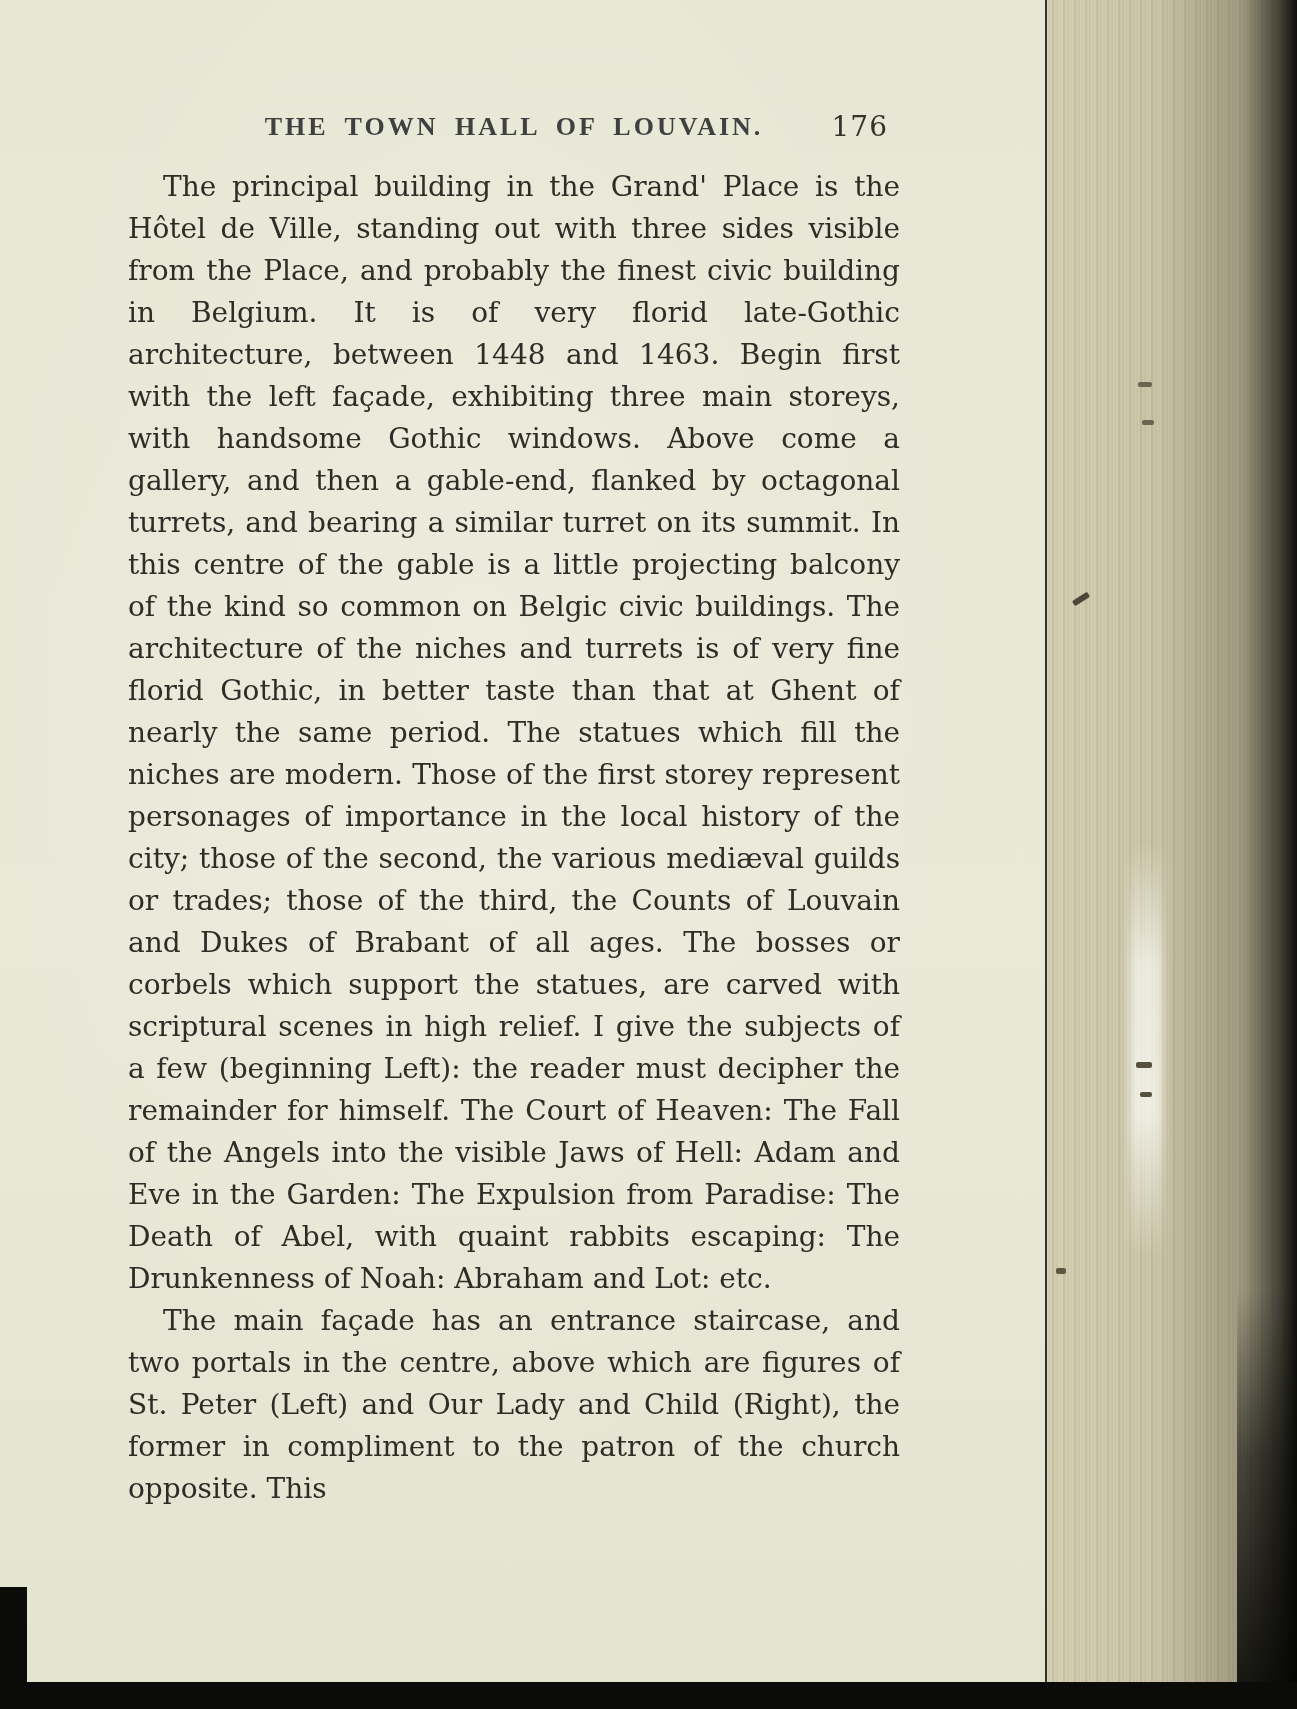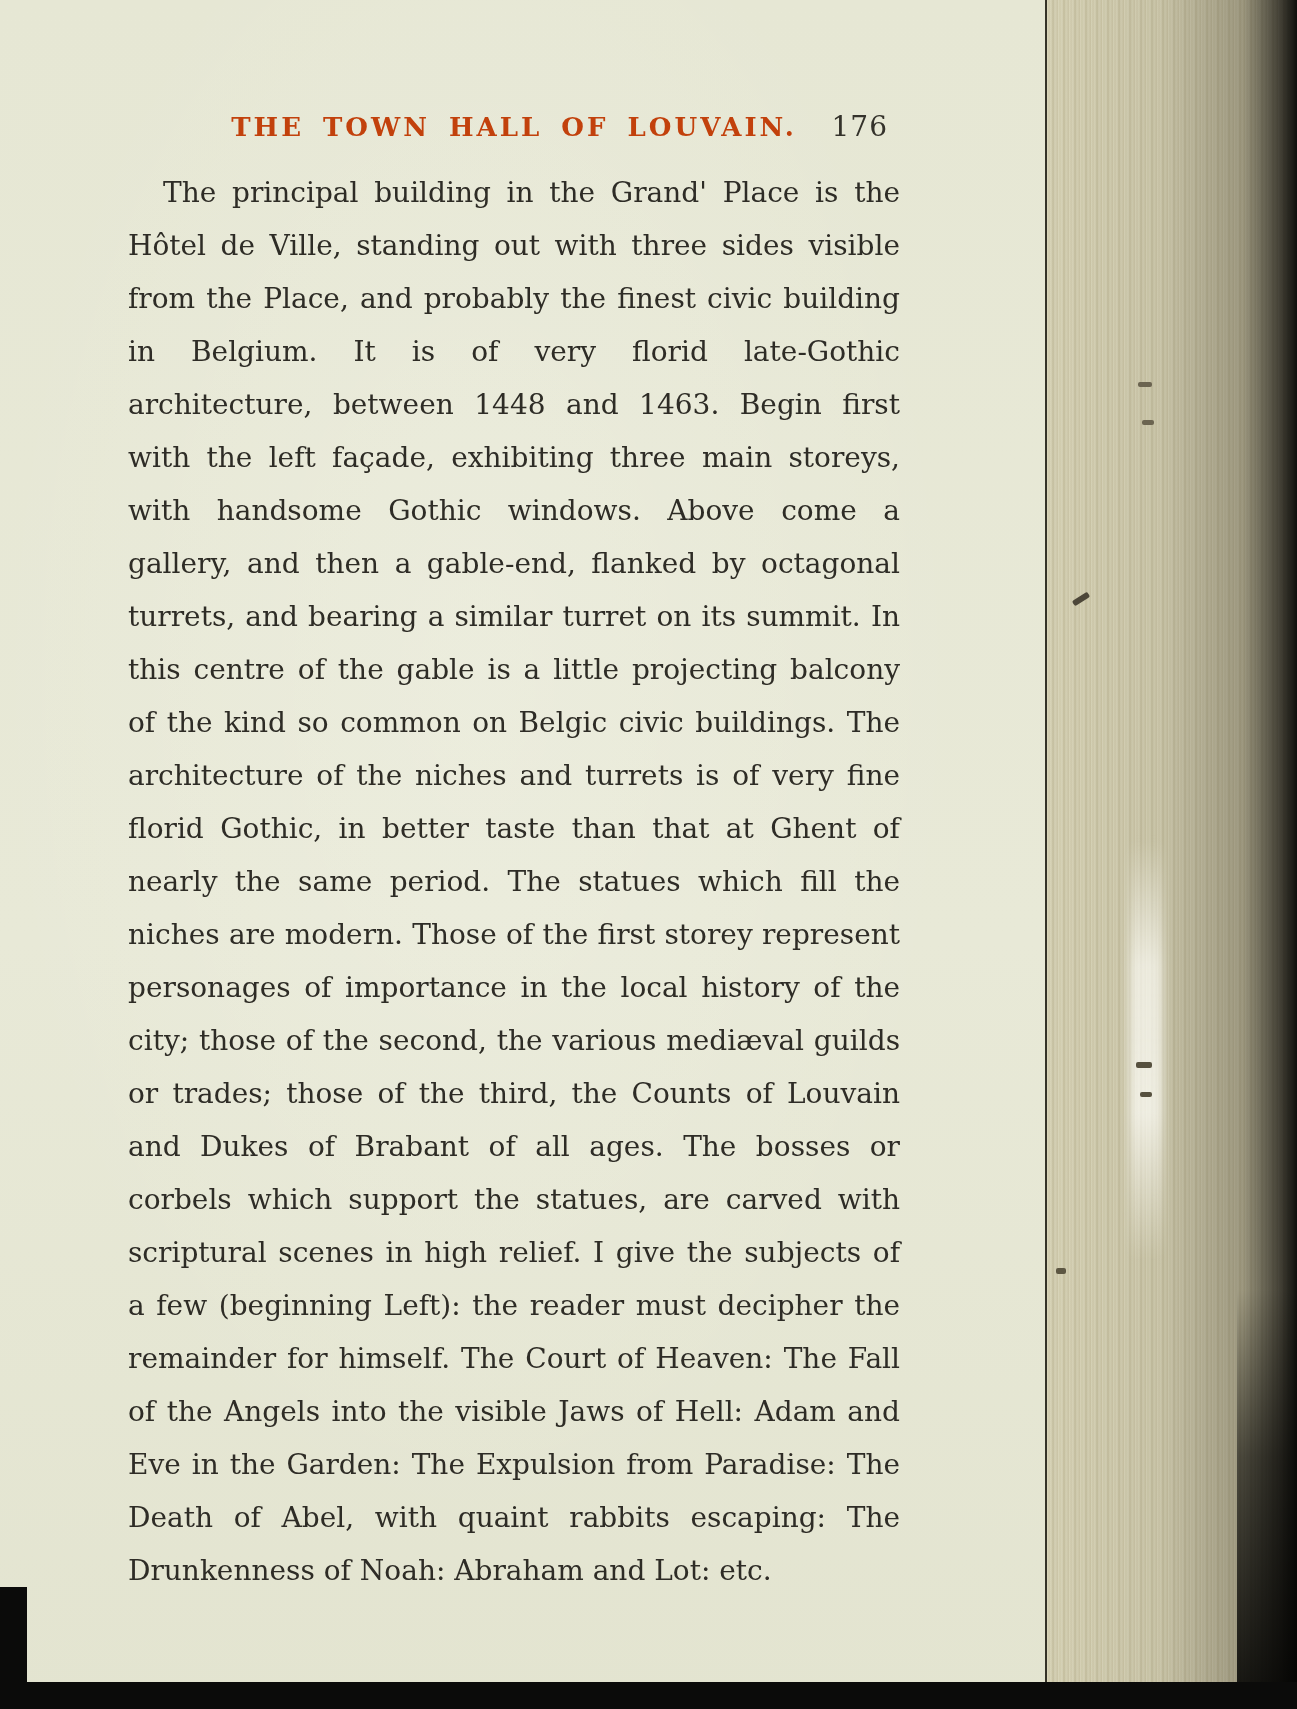--- a/index.html
+++ b/index.html
@@ -27,36 +27,37 @@
     height: 40px;
     color: #33312a;
   }
   .running-title {
     display: block;
     text-align: center;
     font-size: 26px;
     font-weight: 700;
     letter-spacing: 3px;
     word-spacing: 7px;
-    color: #c2410c;
+    color: #404040;
+    font-family: Liberation Serif, serif;
   }
   .page-number {
     position: absolute;
     right: 12px; top: -2px;
     font-size: 28px;
     letter-spacing: 1px;
     color: #34322b;
   }
   .body-text {
     position: absolute;
     left: 128px; top: 166px;
     width: 772px;
     color: #2e2c26;
     font-size: 28px;
-    line-height: 53px;
+    line-height: 42px;
     text-align: justify;
   }
   .body-text p {
     margin: 0;
     text-indent: 1.25em;
   }
   
   .page-edges {
     position: absolute;
     top: 0; right: 0;
@@ -110,20 +111,21 @@
 
   <div class="paper"></div>
 
   <div class="page-header">
     <span class="running-title">THE TOWN HALL OF LOUVAIN.</span>
     <span class="page-number">176</span>
   </div>
 
   <div class="body-text">
     <p>The principal building in the Grand' Place is the Hôtel de Ville, standing out with three sides visible from the Place, and probably the finest civic building in Belgium. It is of very florid late-Gothic architecture, between 1448 and 1463.  Begin first with the left façade, exhibiting three main storeys, with handsome Gothic windows.  Above come a gallery, and then a gable-end, flanked by octagonal turrets, and bearing a similar turret on its summit.  In this centre of the gable is a little projecting balcony of the kind so common on Belgic civic buildings.  The architecture of the niches and turrets is of very fine florid Gothic, in better taste than that at Ghent of nearly the same period.  The statues which fill the niches are modern. Those of the first storey represent personages of importance in the local history of the city; those of the second, the various mediæval guilds or trades; those of the third, the Counts of Louvain and Dukes of Brabant of all ages. The bosses or corbels which support the statues, are carved with scriptural scenes in high relief.  I give the subjects of a few (beginning Left):  the reader must decipher the remainder for himself.  The Court of Heaven:  The Fall of the Angels into the visible Jaws of Hell:  Adam and Eve in the Garden:  The Expulsion from Paradise:  The Death of Abel, with quaint rabbits escaping:  The Drunkenness of Noah:  Abraham and Lot:  etc.</p>
+    <p>The main façade has an entrance staircase, and two portals in the centre, above which are figures of St. Peter (Left) and Our Lady and Child (Right), the former in compliment to the patron of the church opposite.  This</p>
   </div>
 
   <div class="page-edges">
     <div class="edge-highlight"></div>
   </div>
 
   <div class="mark m1"></div>
   <div class="mark m2"></div>
   <div class="mark m3"></div>
   <div class="mark m4"></div>

